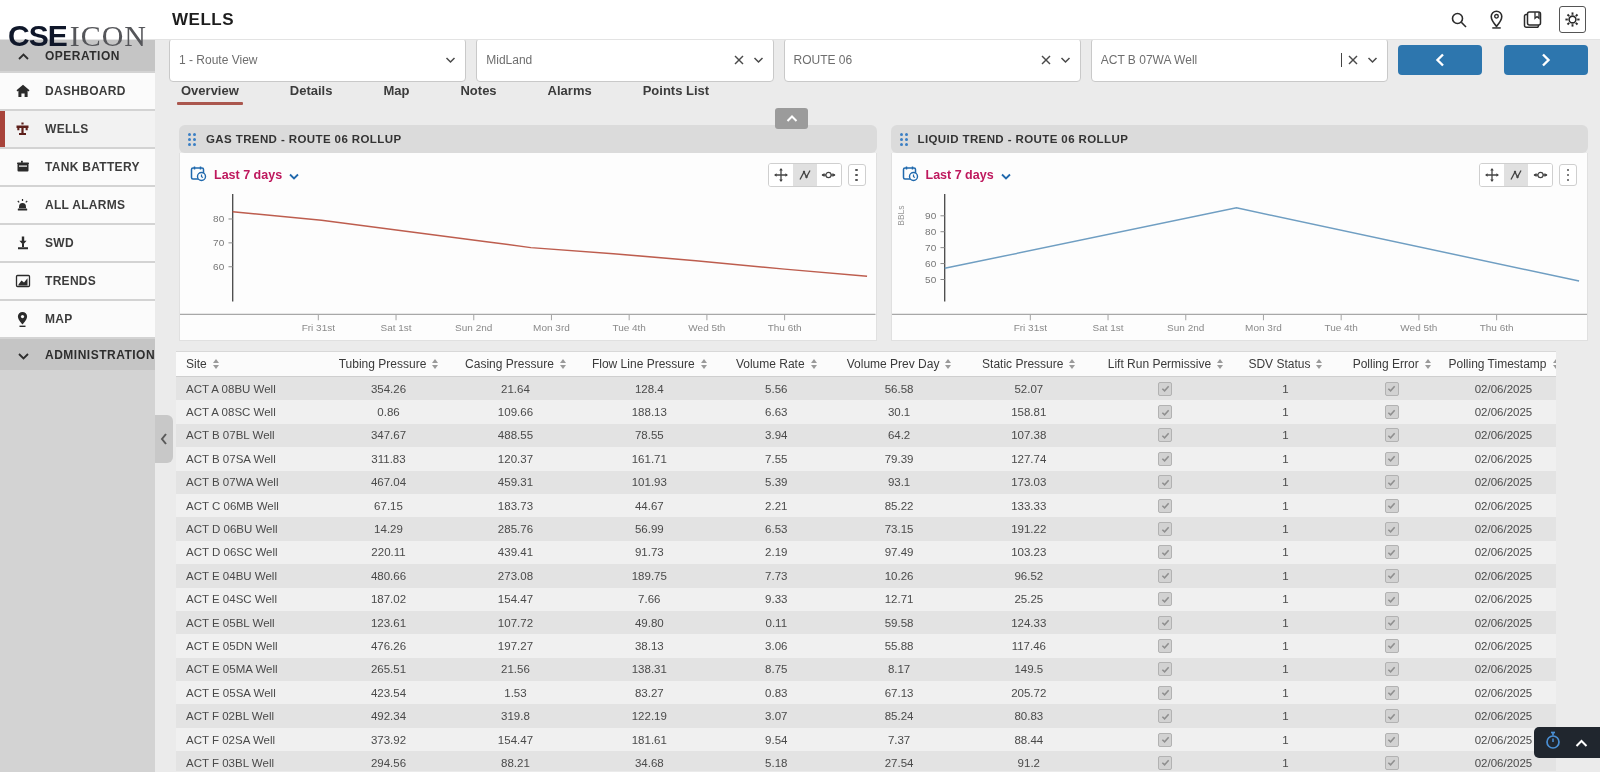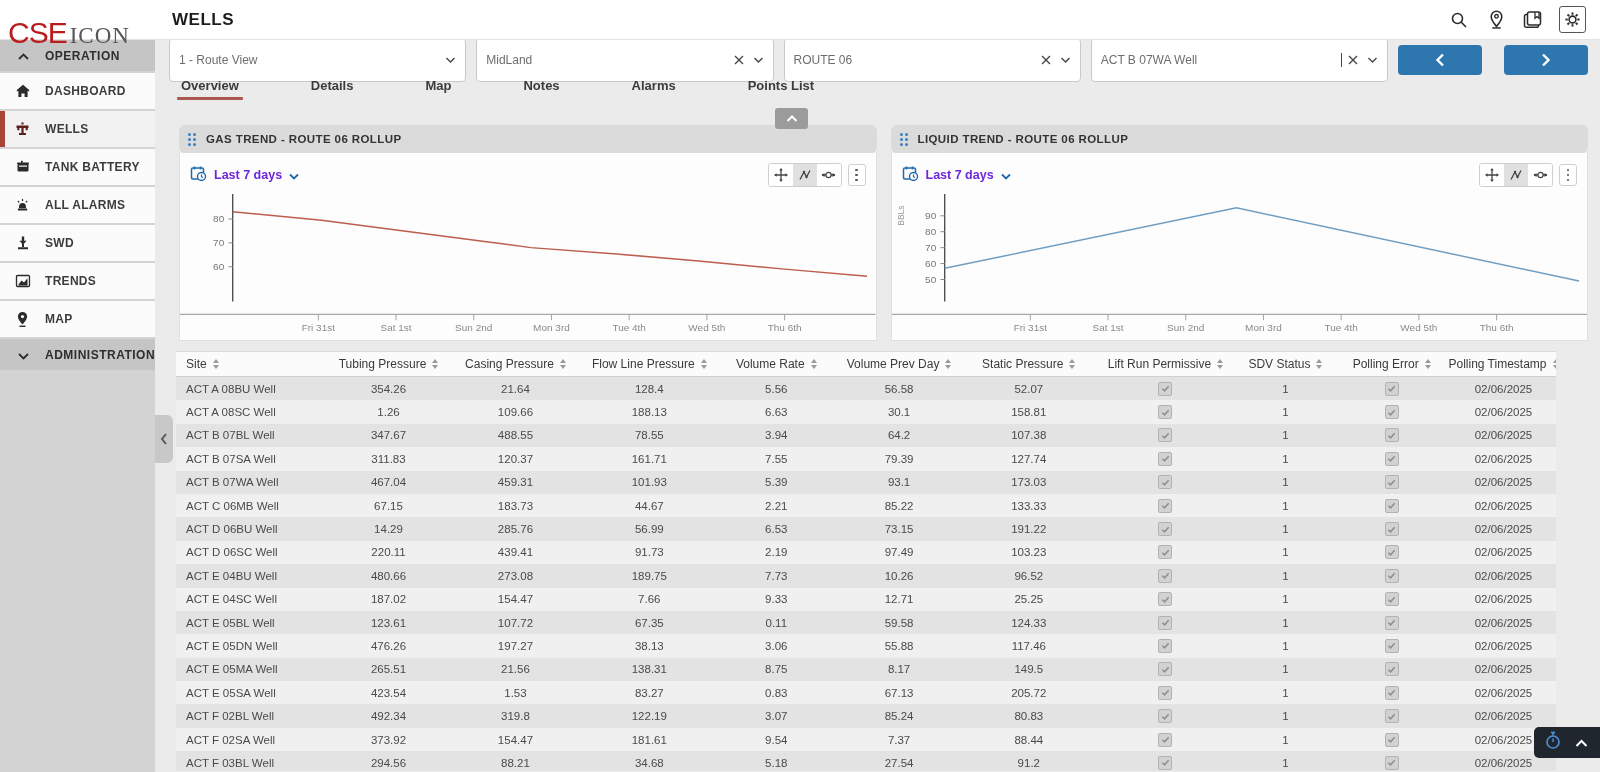--- a/index.html
+++ b/index.html
@@ -1,22 +1,22 @@
 <!DOCTYPE html>
 <html><head>
 <meta charset="utf-8">
 <style>
   * { box-sizing: border-box; margin: 0; padding: 0; }
   html,body { width:1600px; height:772px; overflow:hidden; font-family:"Liberation Sans", sans-serif; background:#ebebeb; }
 
   
   .topbar { position:absolute; left:0; top:0; width:1600px; height:40px; background:#ffffff; display:flex; align-items:center; z-index:5; border-bottom:1px solid #e3e3e3; }
   .logo { width:158px; display:flex; align-items:baseline; padding-left:8px; }
-  .logo-cse { font-weight:400; font-size:30px; letter-spacing:-1px; color:#b91c1c; line-height:1; }
-  .logo-icon { font-family:"Liberation Serif", serif; font-size:23px; color:#55565a; letter-spacing:1px; margin-left:3px;margin-top:32px; }
+  .logo-cse { font-weight:700; font-size:30px; letter-spacing:-1px; color:#0f172a; line-height:1; }
+  .logo-icon { font-family:"Liberation Serif", serif; font-size:30px; color:#55565a; letter-spacing:1px; margin-left:3px;margin-top:32px; }
   .page-title { font-size:17px; font-weight:bold; color:#1d1d1d; margin-left:14px; letter-spacing:.5px; }
   .topbar-icons { margin-left:auto; display:flex; align-items:center; gap:15px; padding-right:14px; }
   .tb-icon { width:22px; height:22px; display:flex; align-items:center; justify-content:center; color:#2b2b2b; }
   .tb-icon.boxed { width:27px; height:27px; border:1.5px solid #555; border-radius:3px; }
 
   
   .sidebar { position:absolute; left:0; top:40px; bottom:0; width:155px; background:#d3d3d3; z-index:4; }
   .side-section { height:31px; background:#c5c5c5; display:flex; align-items:center; padding-left:18px; gap:16px; color:#2e2e2e; cursor:pointer; }
   .side-section .lbl { font-size:12px; font-weight:bold; letter-spacing:.5px; }
   .side-items { display:flex; flex-direction:column; gap:2px; margin-top:2px; margin-bottom:2px; }
@@ -33,36 +33,36 @@
   .filter-row { display:flex; align-items:center; gap:10px; padding:5px 12px 3px 14px; height:38px; }
   .filter-select { flex:1 1 0; height:44px; background:#fff; border:1px solid #c9c9c9; border-radius:4px; display:flex; align-items:center; padding:0 9px; cursor:pointer; min-width:0; }
   .fs-value { font-size:12px; color:#6e6e6e; white-space:nowrap; overflow:hidden; flex:1; }
   .fs-caret-line { width:1px; height:14px; background:#444; margin-left:1px; flex:none; }
   .fs-clear { color:#4a4a4a; margin:0 9px 0 6px; flex:none; display:flex; }
   .fs-chevron { color:#4a4a4a; flex:none; display:flex; }
   .nav-btn { width:84px; height:30px; background:#2d76ae; border:none; border-radius:4px; display:flex; align-items:center; justify-content:center; cursor:pointer; flex:none; }
   .nav-gap { width:2px; flex:none; }
 
   
-  .tabs { display:flex; gap:68px; padding-left:24px; height:34px; align-items:flex-start; }
+  .tabs { display:flex; gap:47px; padding-left:24px; height:34px; align-items:center; }
   .tab { font-size:13px; font-weight:bold; color:#3b3b3b; padding:0 2px 9px 2px; cursor:pointer; position:relative; }
   .tab.active::after { content:""; position:absolute; left:-2px; right:-2px; bottom:2px; height:3px; background:#ab574e; border-radius:1px; }
 
   
   .panels { display:flex; gap:14px; padding:13px 12px 0 24px; position:relative; }
   .collapse-top-btn { position:absolute; top:-4px; left:620px; width:33px; height:21px; background:#9b9b9b; border:none; border-radius:3px; display:flex; align-items:center; justify-content:center; cursor:pointer; z-index:3; }
   .panel { flex:1 1 0; min-width:0; }
   .panel-header { height:28px; background:#dbdbdb; border-radius:6px; display:flex; align-items:center; padding-left:9px; }
   .drag-dots { display:grid; grid-template-columns:3px 3px; grid-auto-rows:3px; gap:2px; cursor:grab; }
   .drag-dots i { width:3px; height:3px; border-radius:50%; background:#3b7fc4; }
   .panel-title { font-size:11.5px; font-weight:bold; color:#333; letter-spacing:.4px; margin-left:10px; }
   .panel-body { background:#fdfdfd; border:1px solid #e0e0e0; border-top:none; height:188px; padding-top:7px; }
   .chart-controls { display:flex; align-items:center; justify-content:space-between; padding:0 10px; height:30px; }
   .range-picker { display:flex; align-items:center; gap:7px; cursor:pointer; color:#1f69ad; }
-  .range-label { font-size:12.5px; font-weight:bold; color:#6d28d9; }
+  .range-label { font-size:12.5px; font-weight:bold; color:#be185d; }
   .chart-toolbar { display:flex; align-items:center; }
   .ct-group { display:flex; border:1px solid #cfcfcf; border-radius:3px; overflow:hidden; }
   .ct-btn { width:24px; height:22px; display:flex; align-items:center; justify-content:center; background:#fff; border:none; color:#444; cursor:pointer; }
   .ct-btn.selected { background:#e0e0e0; }
   .ct-kebab { width:18px; height:22px; border:1px solid #cfcfcf; border-radius:3px; margin-left:6px; display:flex; flex-direction:column; align-items:center; justify-content:center; gap:2.5px; background:#fff; cursor:pointer; }
   .ct-kebab i { width:2.5px; height:2.5px; border-radius:50%; background:#555; }
   .chart-svg { display:block; width:100%; height:148px; }
 
   
   .table-wrap { margin:10px 44px 0 21px; position:relative; height:420px; overflow:hidden; background:#ebebeb; }
@@ -599,21 +599,21 @@
             <span class="cbx">
               <svg viewBox="0 0 10 10" width="9" height="9">
                 <path d="M1.5 5.2 4 7.6 8.5 2.4" stroke="#8f8f8f" stroke-width="1.7" fill="none"></path>
               </svg>
             </span>
           </div>
           <div class="td c10">02/06/2025</div>
         </div>
         <div class="tr">
           <div class="td c0 left">ACT A 08SC Well</div>
-          <div class="td c1">1.26</div>
+          <div class="td c1">0.86</div>
           <div class="td c2">109.66</div>
           <div class="td c3">188.13</div>
           <div class="td c4">6.63</div>
           <div class="td c5">30.1</div>
           <div class="td c6">158.81</div>
           <div class="td cb c7">
             <span class="cbx">
               <svg viewBox="0 0 10 10" width="9" height="9">
                 <path d="M1.5 5.2 4 7.6 8.5 2.4" stroke="#8f8f8f" stroke-width="1.7" fill="none"></path>
               </svg>
@@ -826,21 +826,21 @@
                 <path d="M1.5 5.2 4 7.6 8.5 2.4" stroke="#8f8f8f" stroke-width="1.7" fill="none"></path>
               </svg>
             </span>
           </div>
           <div class="td c10">02/06/2025</div>
         </div>
         <div class="tr">
           <div class="td c0 left">ACT E 05BL Well</div>
           <div class="td c1">123.61</div>
           <div class="td c2">107.72</div>
-          <div class="td c3">67.35</div>
+          <div class="td c3">49.80</div>
           <div class="td c4">0.11</div>
           <div class="td c5">59.58</div>
           <div class="td c6">124.33</div>
           <div class="td cb c7">
             <span class="cbx">
               <svg viewBox="0 0 10 10" width="9" height="9">
                 <path d="M1.5 5.2 4 7.6 8.5 2.4" stroke="#8f8f8f" stroke-width="1.7" fill="none"></path>
               </svg>
             </span>
           </div>

